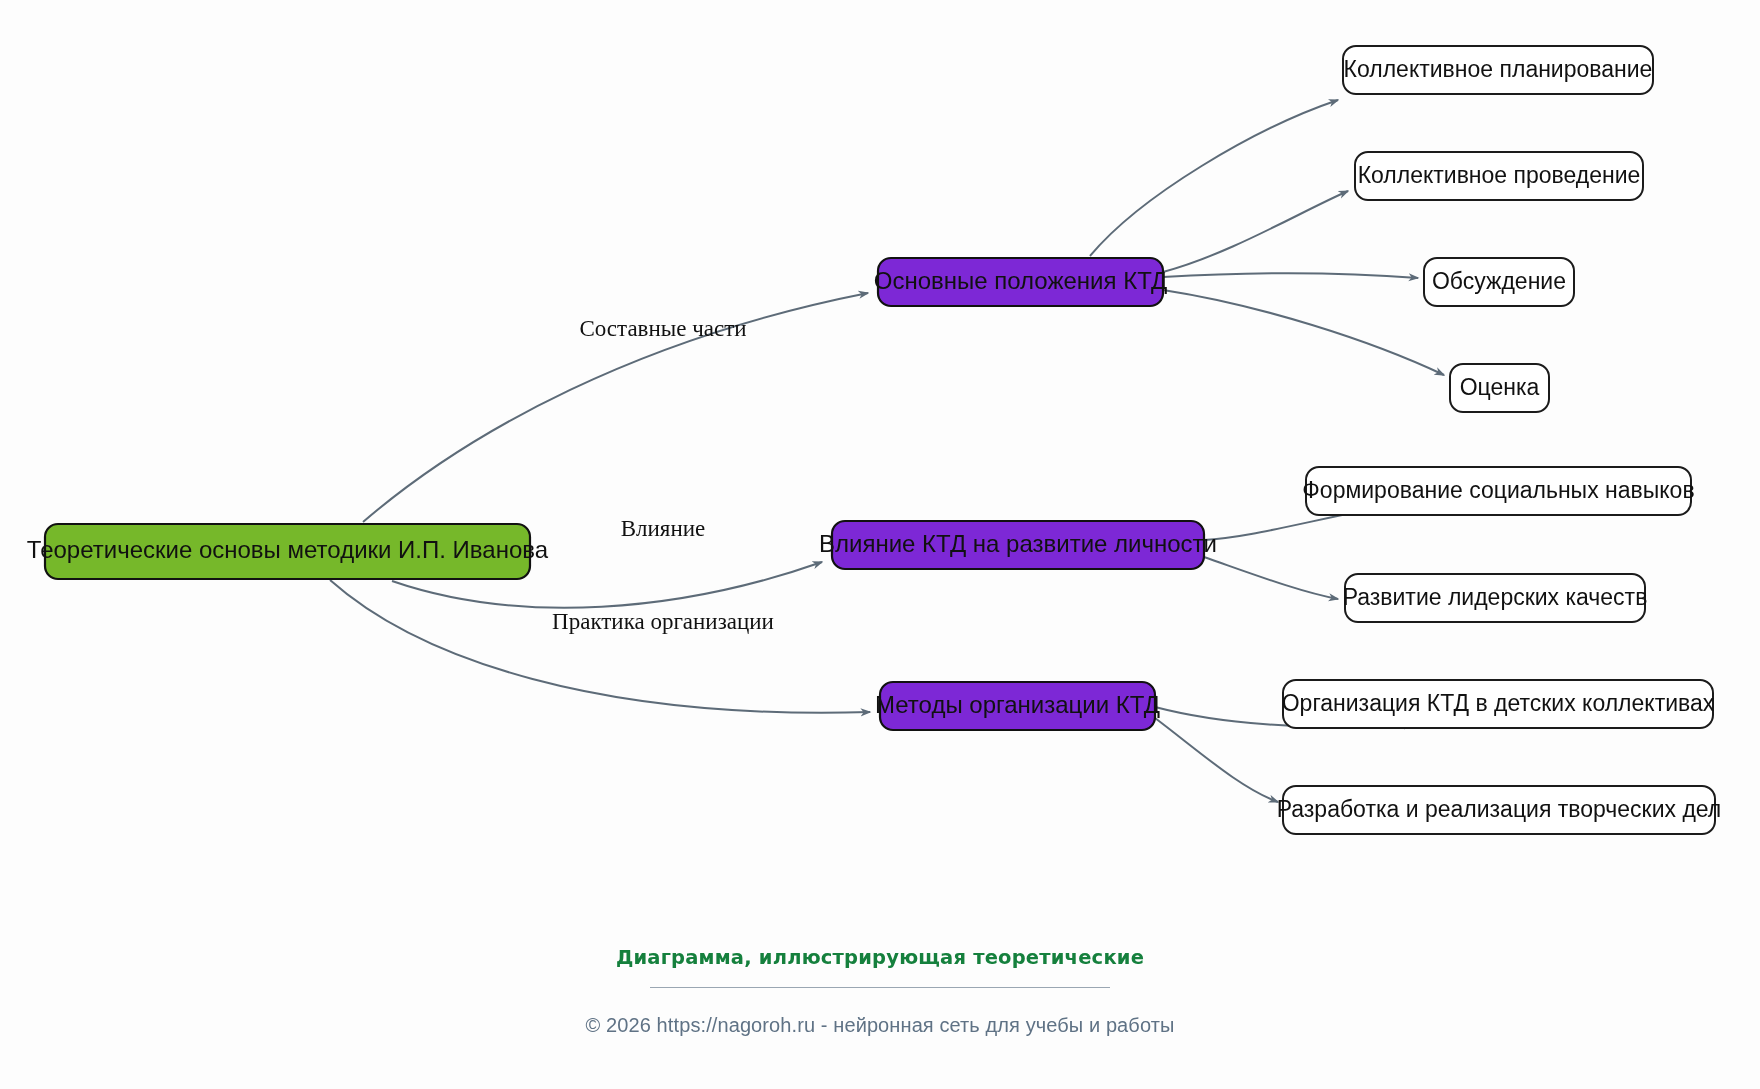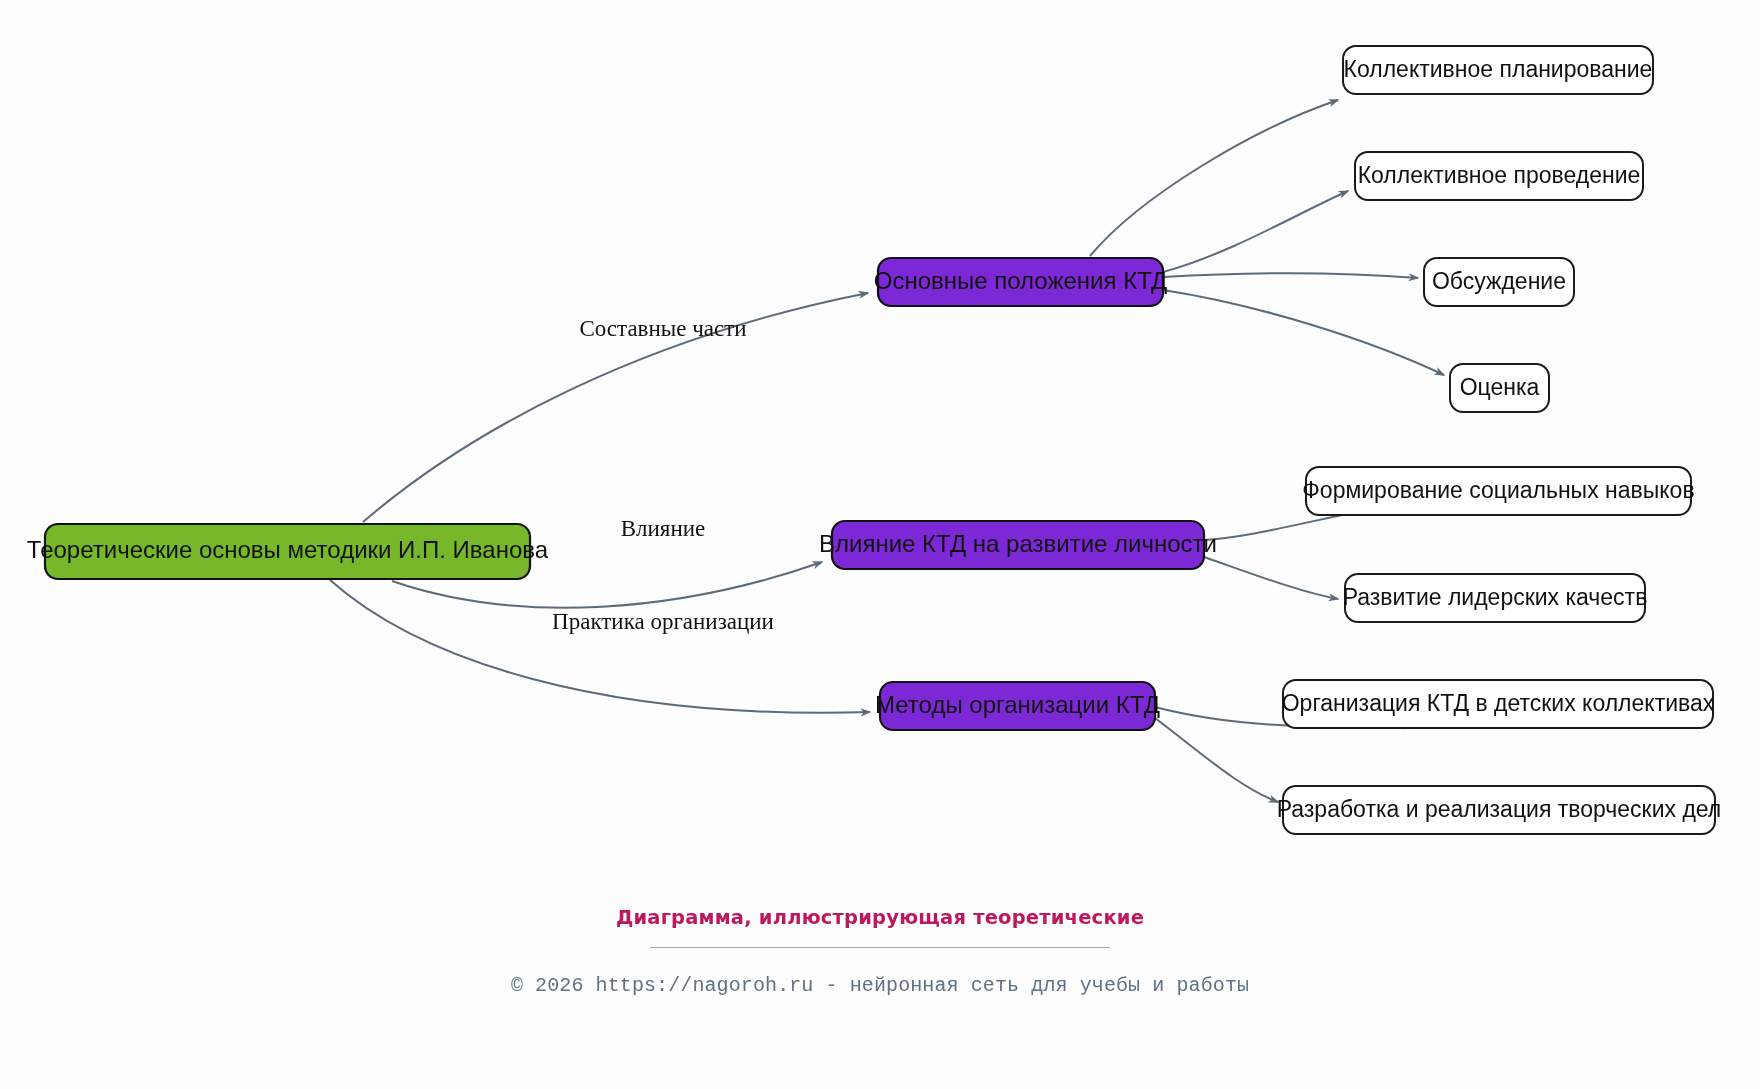--- a/index.html
+++ b/index.html
@@ -70,32 +70,33 @@
     position: absolute;
     left: 0;
     top: 905px;
     width: 1760px;
     text-align: center;
   }
   .caption-line {
     font-family: "DejaVu Sans", sans-serif;
     font-weight: bold;
     font-size: 19.5px;
-    color: #be185d;
+    color: #15803d;
     line-height: 26px;
     letter-spacing: 0.2px;
+    margin-top: 40px;
   }
   .caption-rule {
     width: 460px;
     height: 1px;
     background: #9aa6b2;
     margin: 16px auto 0 auto;
   }
   .credit {
-    font-family: Liberation Mono, monospace;
+    font-family: Liberation Sans, sans-serif;
     font-size: 20px;
     color: #5f7285;
     margin-top: 26px;
     letter-spacing: 0.1px;
   }
 </style>
 </head>
 <body>
 
 <div id="canvas">

